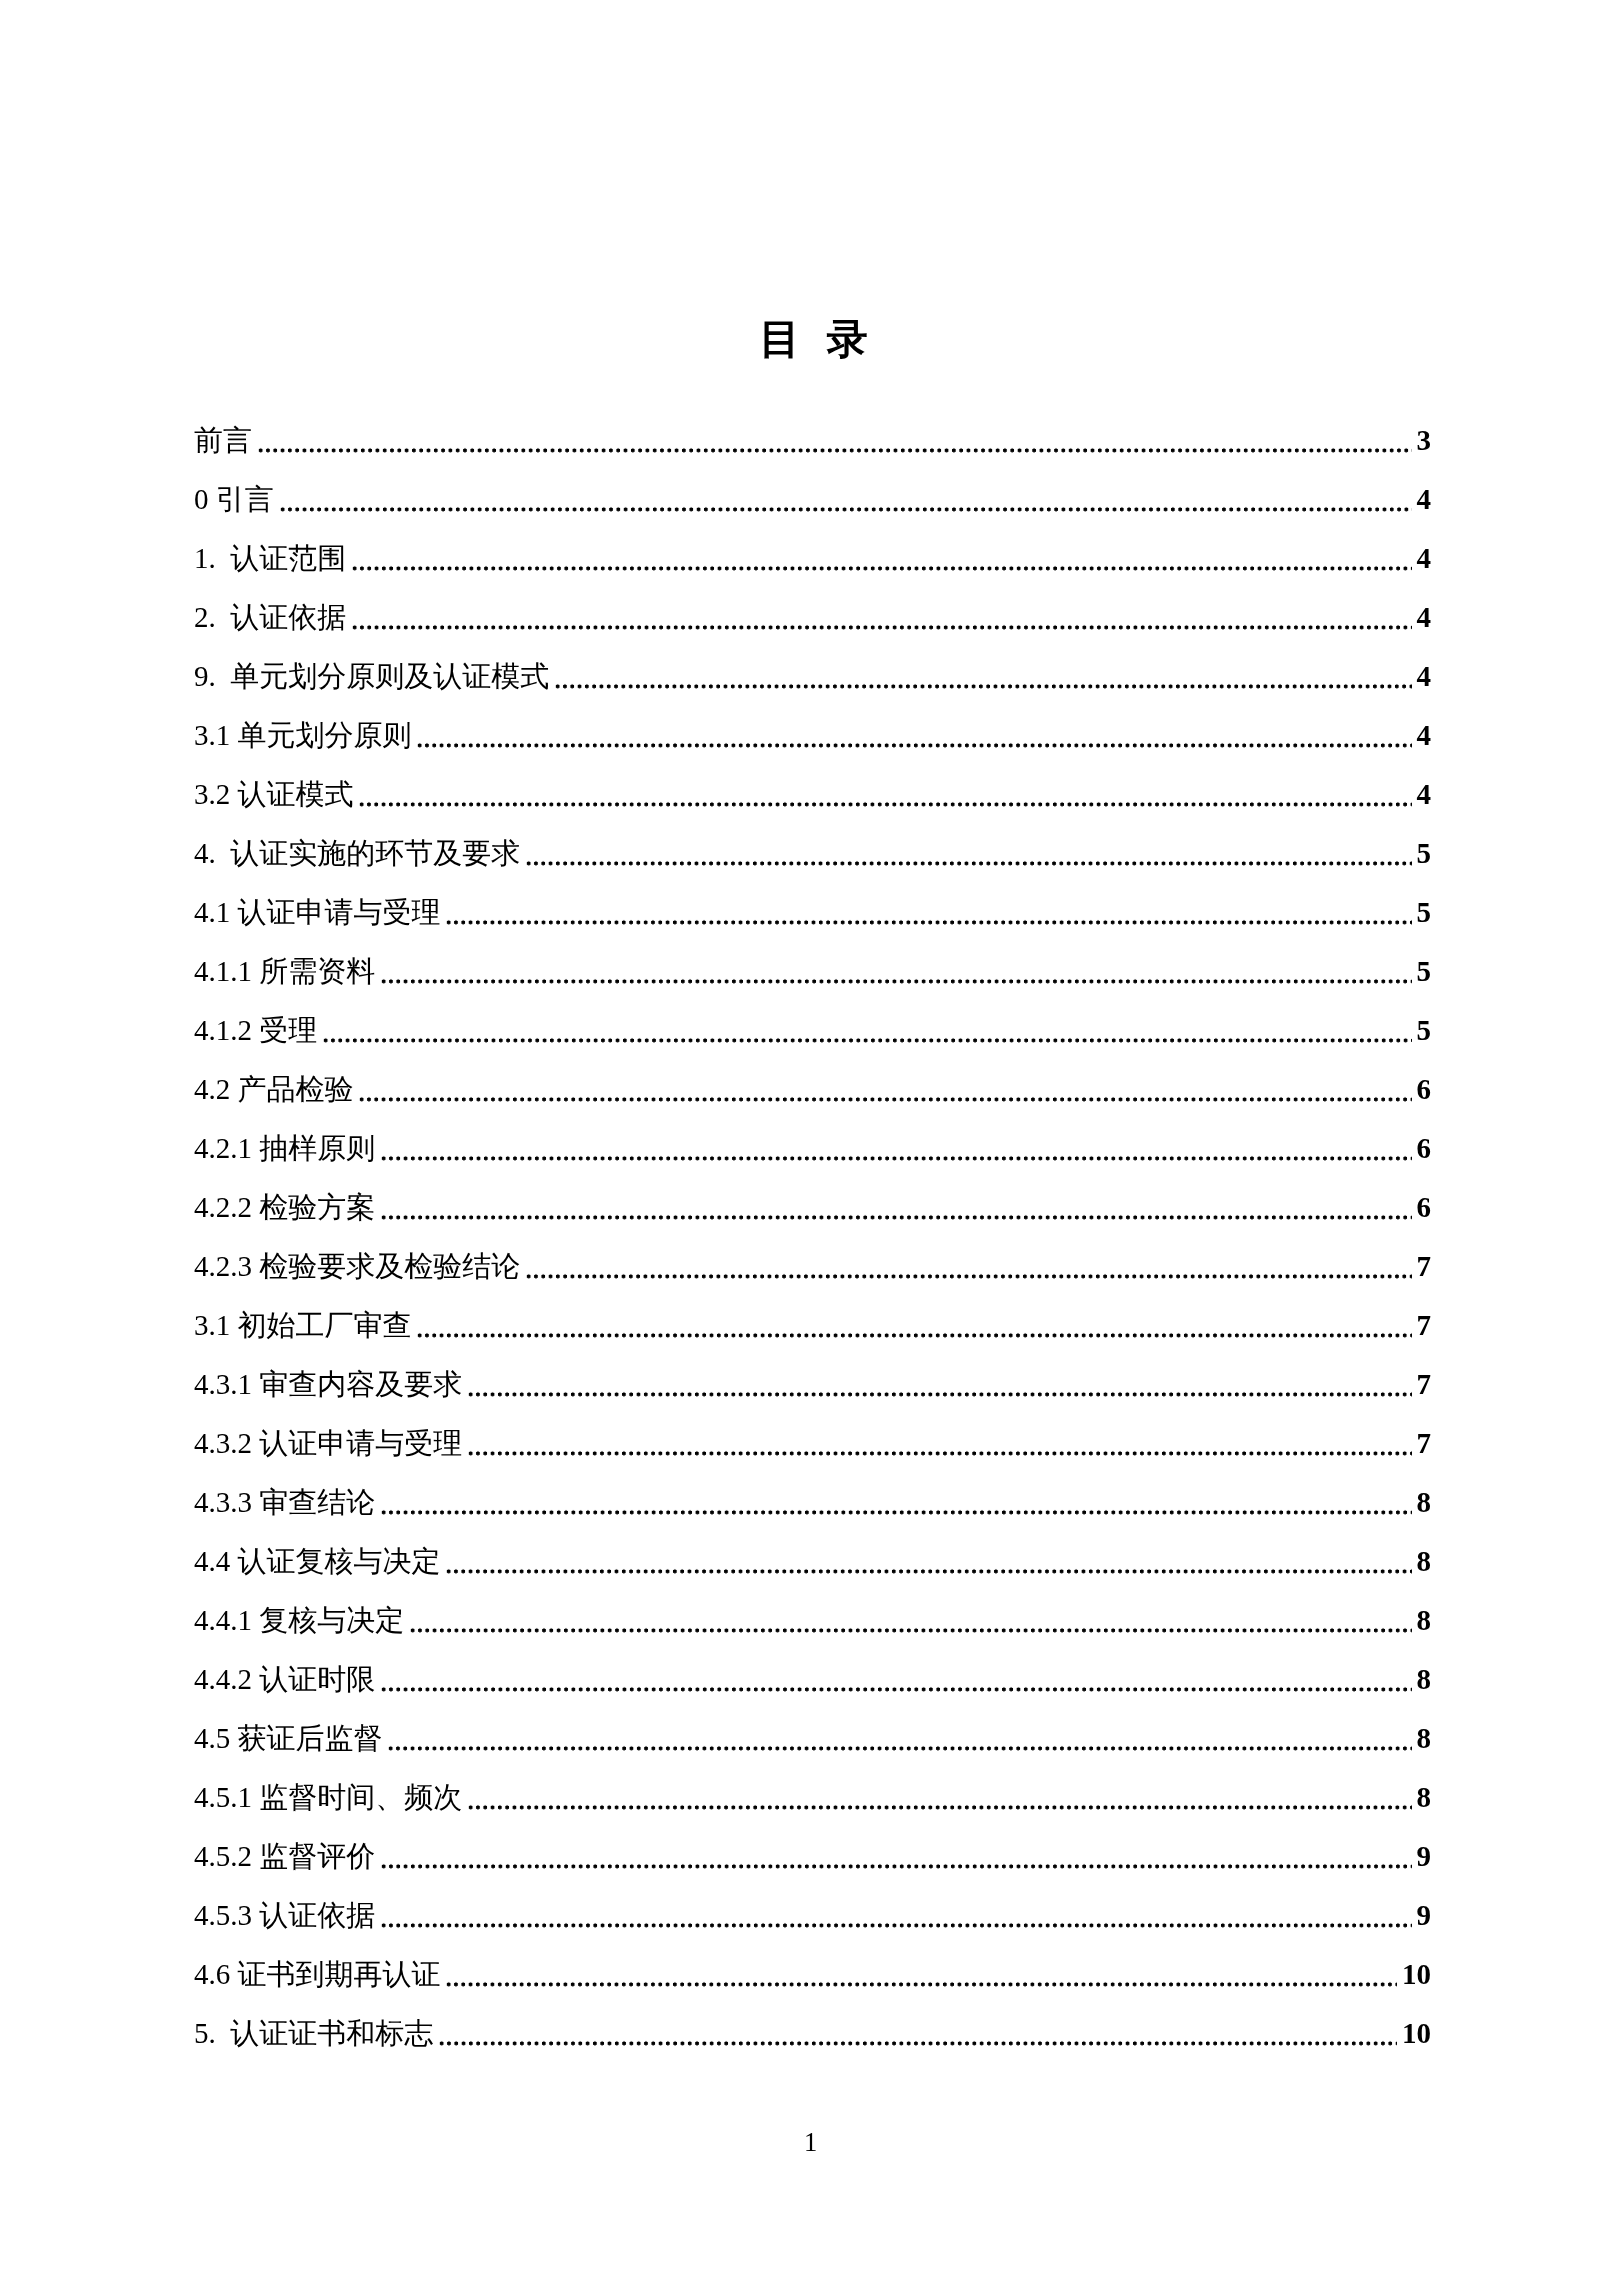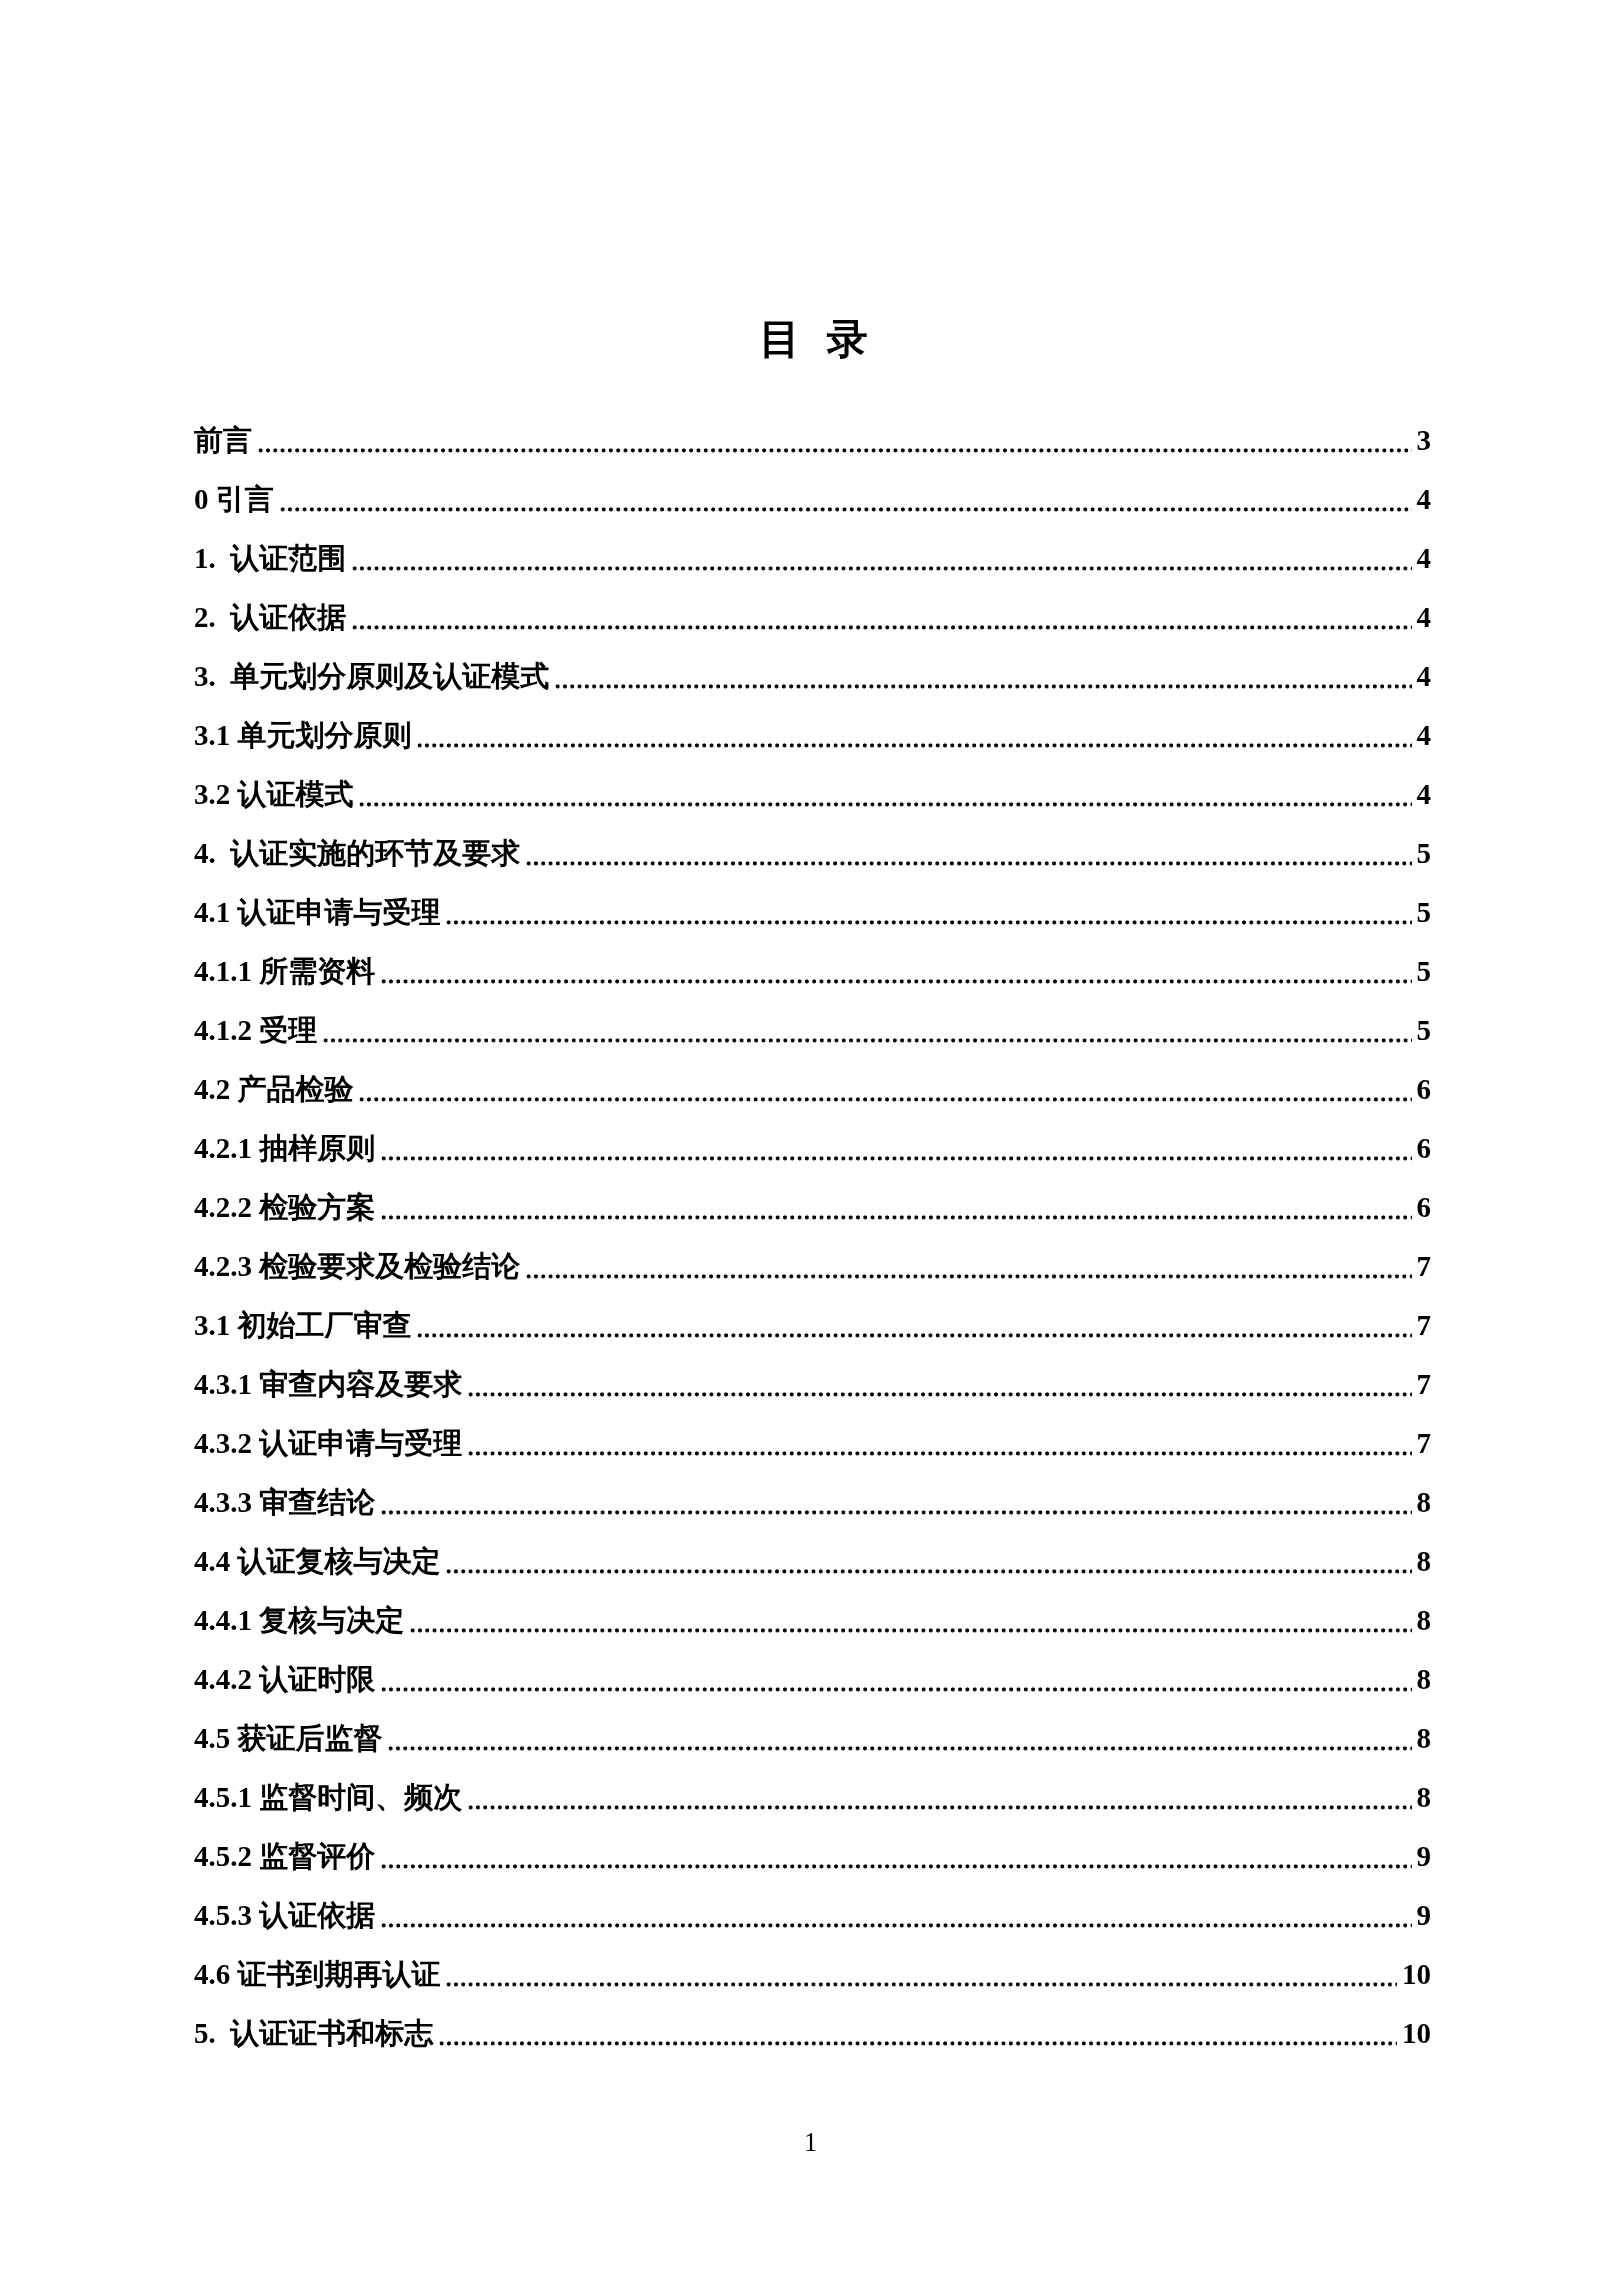--- a/index.html
+++ b/index.html
@@ -38,21 +38,21 @@
   }
   .toc-row {
     box-sizing: border-box;
     height: 59px;
     display: flex;
     align-items: flex-end;
     padding-bottom: 20.6px;
   }
   .toc-label {
     font-size: 29px;
-    font-weight: 700;
+    font-weight: 400;
     line-height: 1;
     white-space: pre;
     flex: 0 0 auto;
   }
   .leader {
     flex: 1 1 auto;
     align-self: flex-end;
     height: 10.8px;
     margin: 0 4.9px 0 4.9px;
     background-image: radial-gradient(circle, #000 1.7px, rgba(0,0,0,0) 2.3px);
@@ -103,21 +103,21 @@
     <span class="toc-page">4</span>
   </div>
 
   <div class="toc-row">
     <span class="toc-label">2.  认证依据</span>
     <span class="leader"></span>
     <span class="toc-page">4</span>
   </div>
 
   <div class="toc-row">
-    <span class="toc-label">3.  单元划分原则及认证模式</span>
+    <span class="toc-label">9.  单元划分原则及认证模式</span>
     <span class="leader"></span>
     <span class="toc-page">4</span>
   </div>
 
   <div class="toc-row">
     <span class="toc-label">3.1 单元划分原则</span>
     <span class="leader"></span>
     <span class="toc-page">4</span>
   </div>
 

